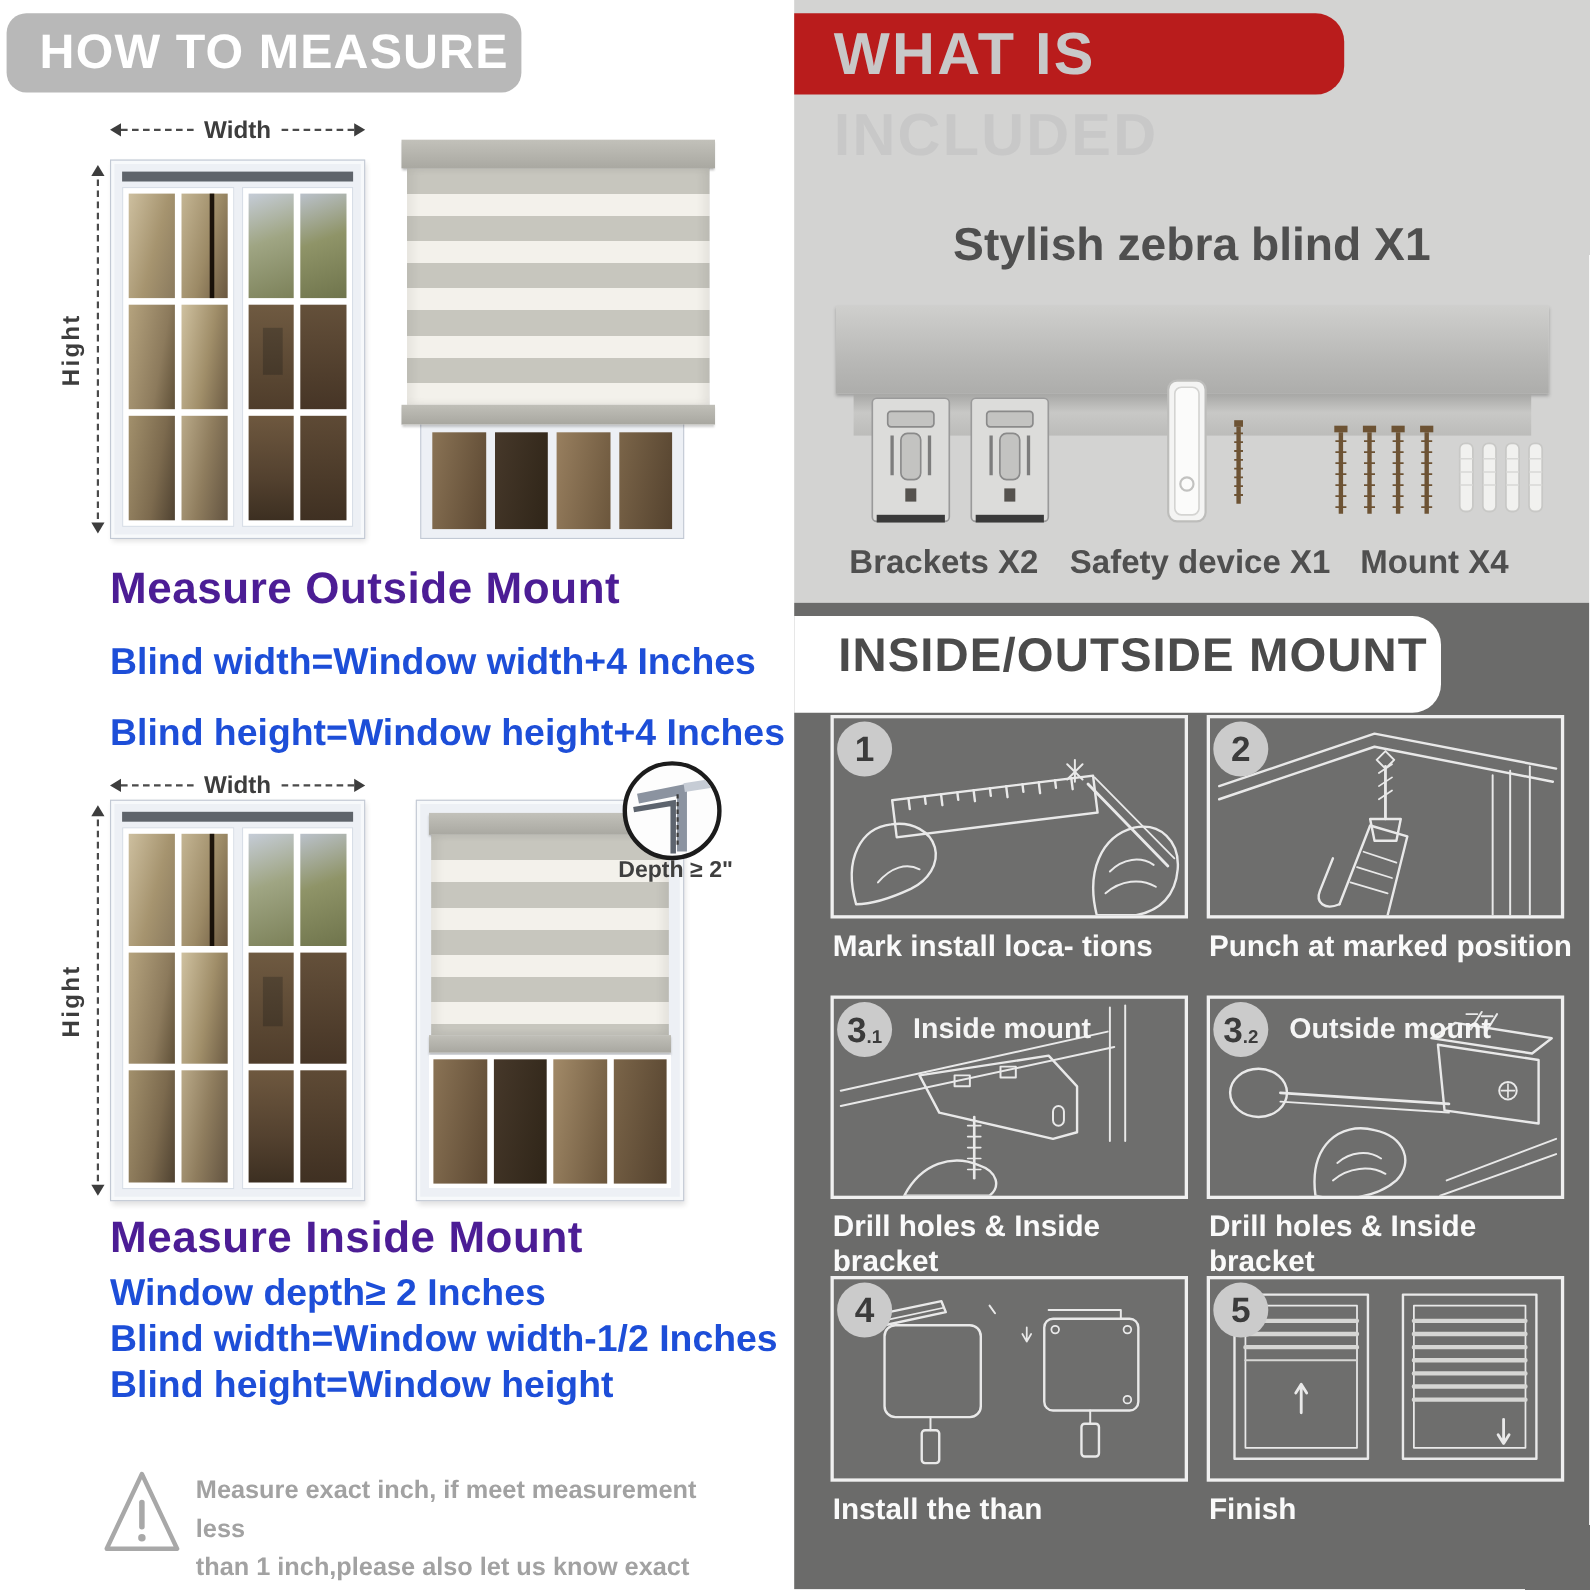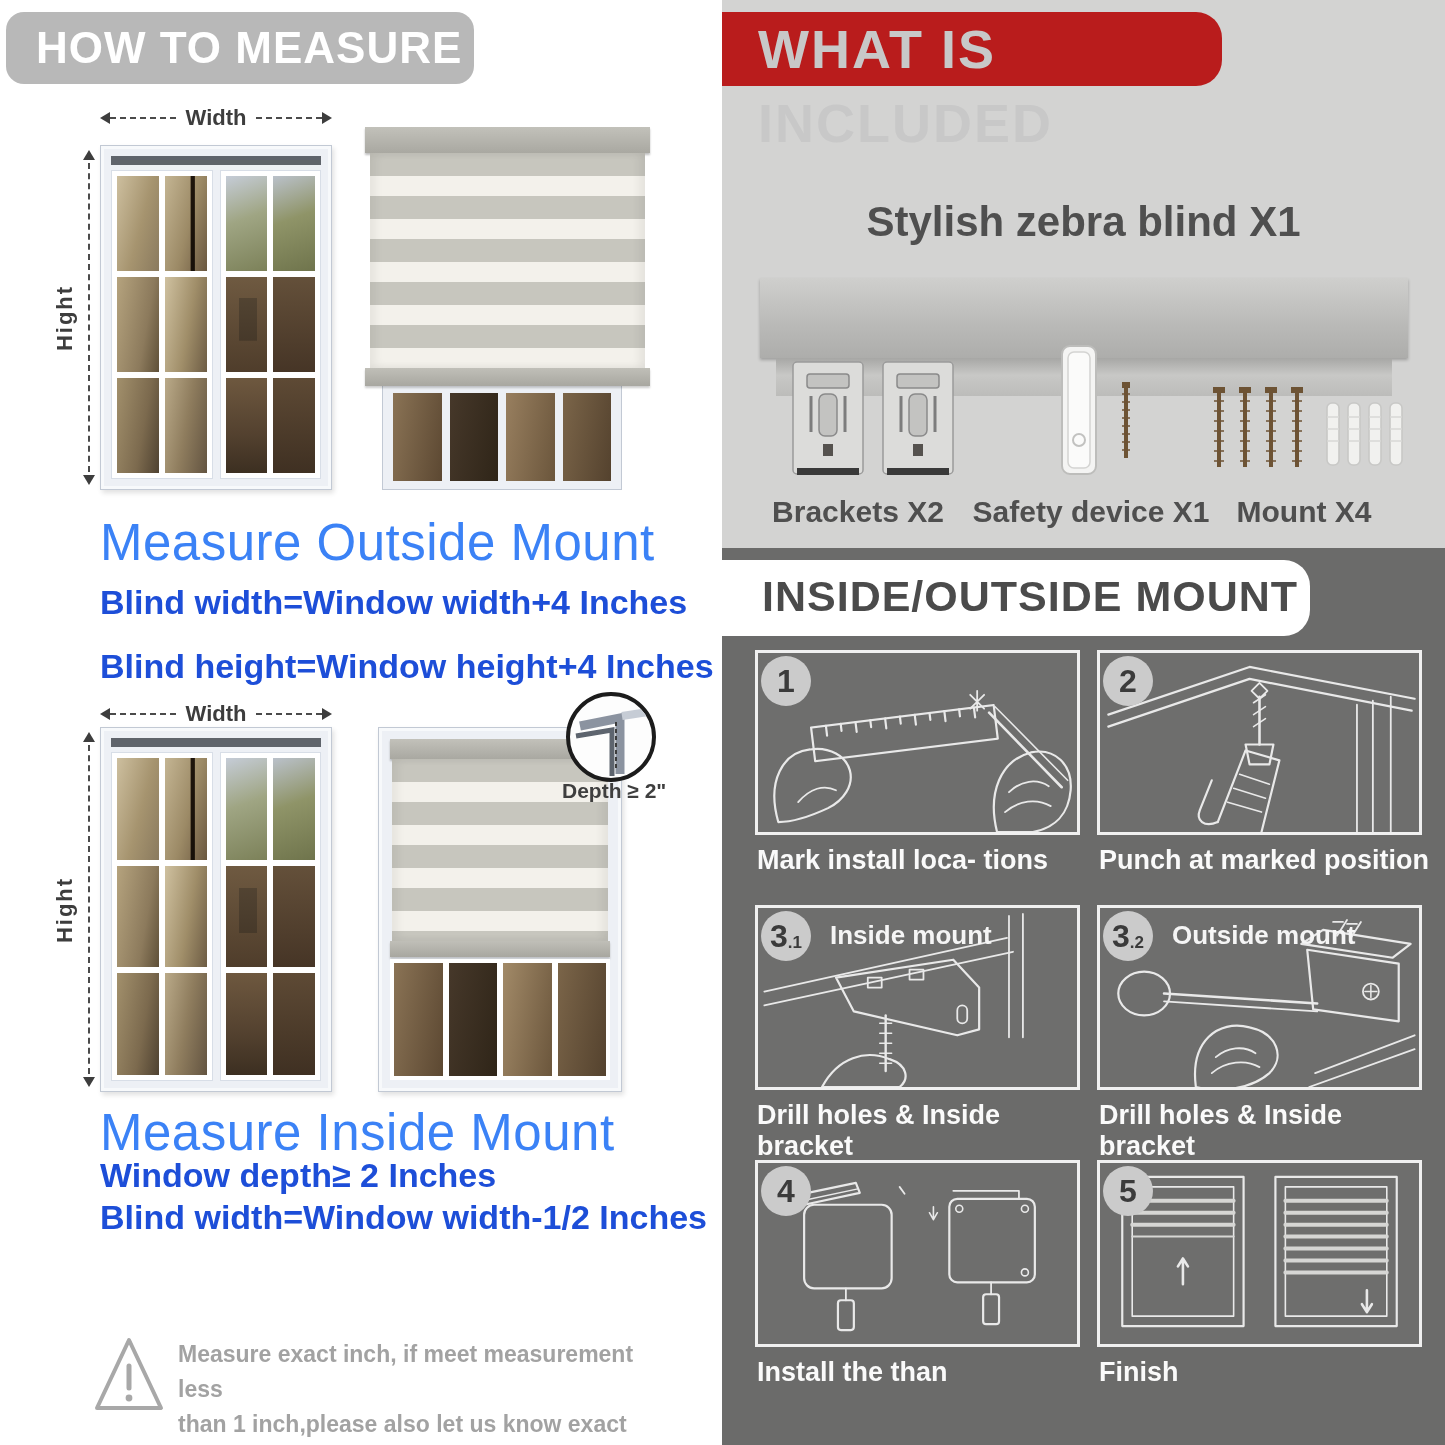--- a/index.html
+++ b/index.html
@@ -7,21 +7,21 @@
           font-family:"Liberation Sans",sans-serif;overflow:hidden;}
   .abs{position:absolute;}
 
   
   .banner-left{left:6px;top:12px;width:468px;height:72px;background:#b8b8b8;
     border-radius:18px;color:#ffffff;font-size:44px;font-weight:700;
     line-height:72px;padding-left:30px;letter-spacing:1px;box-sizing:border-box;}
   .banner-right{left:722px;top:12px;width:500px;height:74px;background:#b91c1c;
     border-radius:0 26px 26px 0;color:#c8c8c8;font-size:54px;font-weight:700;
     line-height:74px;padding-left:36px;letter-spacing:2px;box-sizing:border-box;}
-  .banner-dark{left:722px;top:560px;width:588px;height:76px;background:#ffffff;
+  .banner-dark{left:722px;top:560px;width:588px;height:88px;background:#ffffff;
     border-radius:0 26px 26px 0;color:#4b4b4b;font-size:43px;font-weight:700;
     line-height:72px;padding-left:40px;letter-spacing:1px;box-sizing:border-box;}
 
   
   .panel-light{left:722px;top:0;width:723px;height:548px;background:#d3d3d2;}
   .panel-dark{left:722px;top:548px;width:723px;height:897px;background:#6b6b6a;}
 
   .product-title{left:722px;top:198px;width:723px;text-align:center;
     color:#4f4f4f;font-size:42px;font-weight:700;}
   .headrail-main{left:760px;top:278px;width:648px;height:80px;
@@ -107,21 +107,21 @@
   .window-in .panes div:nth-child(2){background:linear-gradient(100deg,#46382a,#2f2518);}
   .window-in .panes div:nth-child(3){background:linear-gradient(100deg,#a28a68,#6b563c);}
   .window-in .panes div:nth-child(4){background:linear-gradient(100deg,#7b6549,#54422e);}
 
   .magnifier{left:566px;top:692px;width:90px;height:90px;border-radius:50%;
     background:#fdfdfd;border:4px solid #1c1c1c;box-sizing:border-box;z-index:6;overflow:hidden;}
   .depth-label{left:562px;top:779px;width:140px;font-size:21px;font-weight:700;
     color:#3f3f3f;z-index:6;}
 
   
-  .mtitle{color:#3b82f6;font-size:51px;font-weight:400;letter-spacing:.5px;}
+  .mtitle{color:#4c1d95;font-size:40px;font-weight:700;letter-spacing:.5px;}
   .mline{color:#1d4ed8;font-size:34px;font-weight:700;}
   .warn-text{color:#a2a2a2;font-size:23px;font-weight:700;line-height:35px;width:460px;}
 
   
   .step{border:3px solid #f0f0f0;width:325px;height:185px;box-sizing:border-box;
     background:#6e6e6d;}
   .step svg{display:block;}
   .badge{position:absolute;left:3px;top:3px;width:50px;height:50px;border-radius:50%;
     background:#cbcbcb;color:#3b3b3b;font-weight:700;font-size:32px;
     display:flex;align-items:center;justify-content:center;}
@@ -247,20 +247,21 @@
       <path d="M6 40 L42 34 L42 80" fill="none" stroke="#5d646e" stroke-width="5"></path>
       <path d="M46 26 L46 74" fill="none" stroke="#3c3c3c" stroke-width="2" stroke-dasharray="4 3"></path>
       <path d="M52 20 L78 16" fill="none" stroke="#c6ccd5" stroke-width="8"></path>
     </svg>
   </div>
   <div class="abs depth-label">Depth ≥ 2"</div>
 
   <div class="abs mtitle" style="left:100px;top:1103px;">Measure Inside Mount</div>
   <div class="abs mline" style="left:100px;top:1156px;">Window depth≥ 2 Inches</div>
   <div class="abs mline" style="left:100px;top:1198px;">Blind width=Window width-1/2 Inches</div>
+  <div class="abs mline" style="left:100px;top:1240px;">Blind height=Window height</div>
 
   <div class="abs" style="left:92px;top:1332px;">
     <svg width="74" height="86" viewBox="0 0 74 86">
       <path d="M37 8 L69 76 L5 76 Z" fill="none" stroke="#a8a8a8" stroke-width="4" stroke-linejoin="round"></path>
       <line x1="37" y1="34" x2="37" y2="56" stroke="#a8a8a8" stroke-width="5" stroke-linecap="round"></line>
       <circle cx="37" cy="66" r="3.4" fill="#a8a8a8"></circle>
     </svg>
   </div>
   <div class="abs warn-text" style="left:178px;top:1337px;">
     <div>Measure exact inch, if meet measurement less</div>

